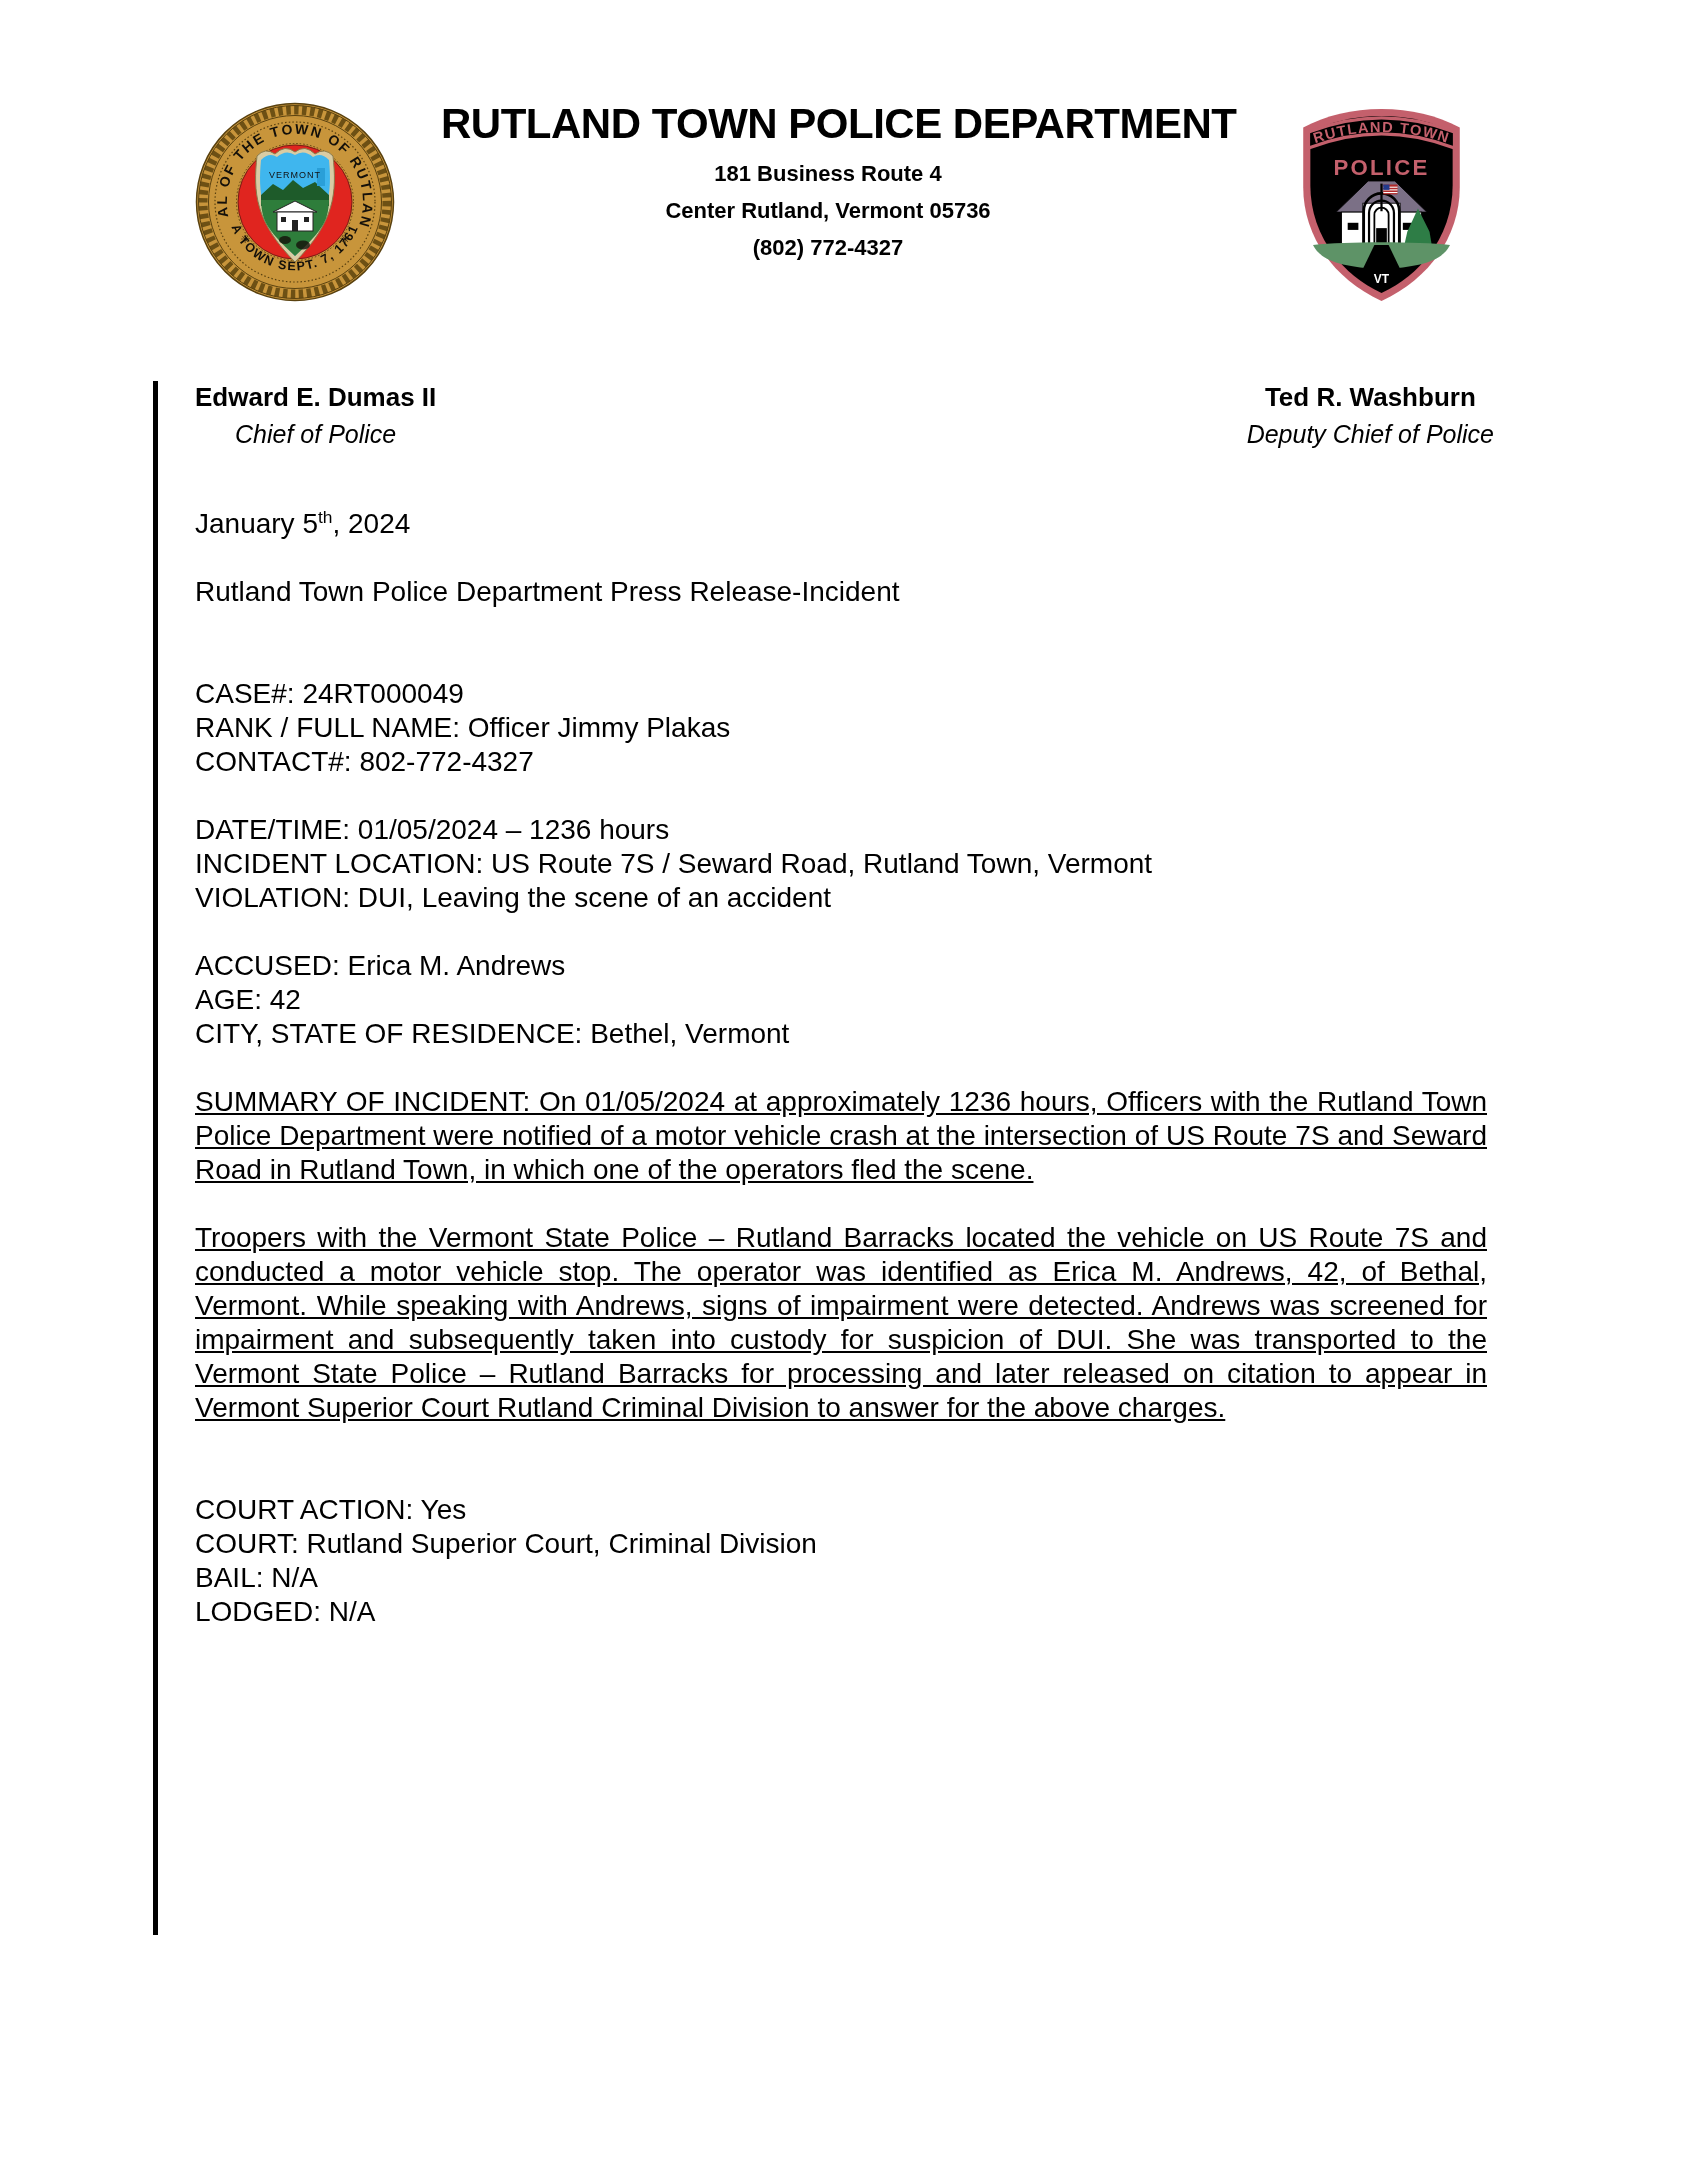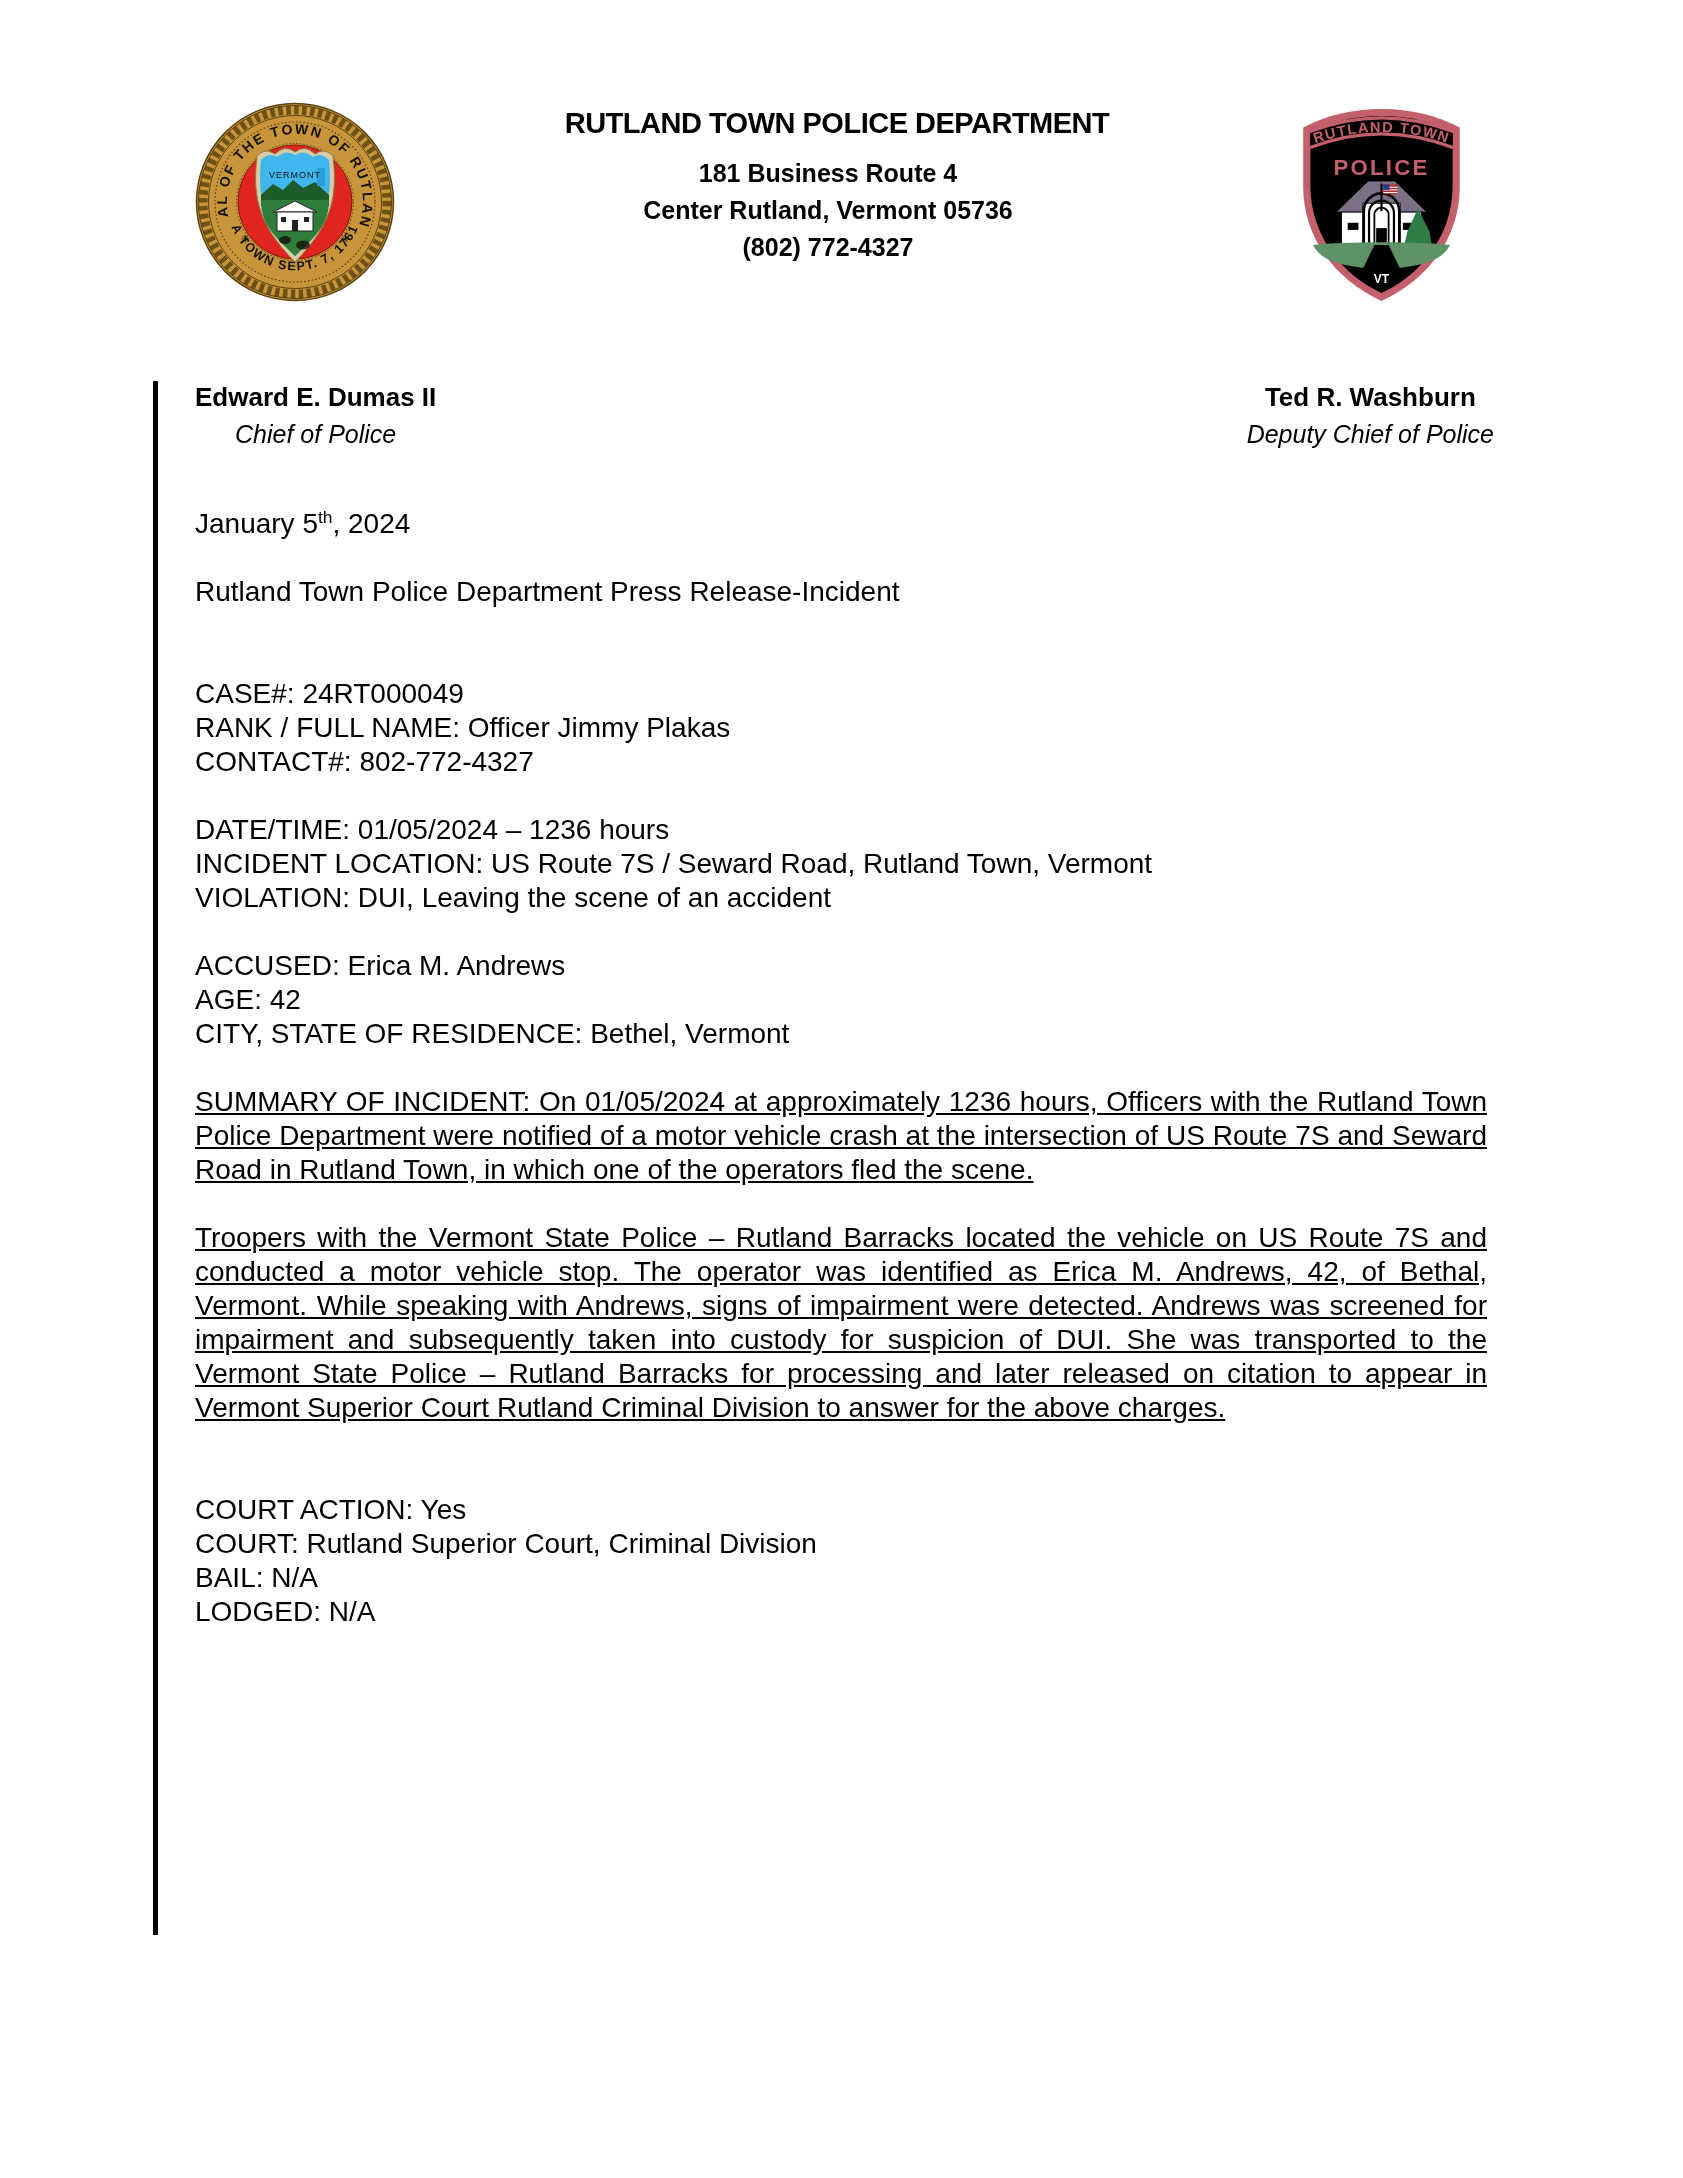--- a/index.html
+++ b/index.html
@@ -8,22 +8,22 @@
     background:#ffffff;
     font-family:"Liberation Sans", sans-serif;
     color:#000;
     position:relative;
     overflow:hidden;
   }
   .seal-wrap   { position:absolute; left:194px; top:102px; width:202px; height:200px; }
   .badge-wrap  { position:absolute; left:1297px; top:105px; width:169px; height:200px; }
 
   .header-text { position:absolute; left:423px; top:99px; width:810px; text-align:center; }
-  .header-title{ font-size:29px; font-weight:bold; letter-spacing:-0.5px; line-height:49px; white-space:nowrap;margin-left:18px; }
-  .header-addr { margin-top:7.2px; font-size:25px; font-weight:bold; line-height:37px; }
+  .header-title{ font-size:42px; font-weight:bold; letter-spacing:-0.5px; line-height:49px; white-space:nowrap;margin-left:18px; }
+  .header-addr { margin-top:7.2px; font-size:22px; font-weight:bold; line-height:37px; }
 
   .vrule { position:absolute; left:153px; top:381px; width:5.4px; height:1554px; background:#000; }
 
   .officials { position:absolute; left:195px; top:371px; width:1299px; display:flex; justify-content:space-between; }
   .official  { text-align:center;margin-top:8px; }
   .official .name  { font-size:26px; font-weight:bold; line-height:37px; }
   .official .title { font-size:25px; font-style:italic; line-height:37px; }
 
   .body-text { position:absolute; left:195px; top:507px; width:1292px; font-size:28px; line-height:34px; }
   .line  { white-space:pre-wrap; min-height:34px; }

